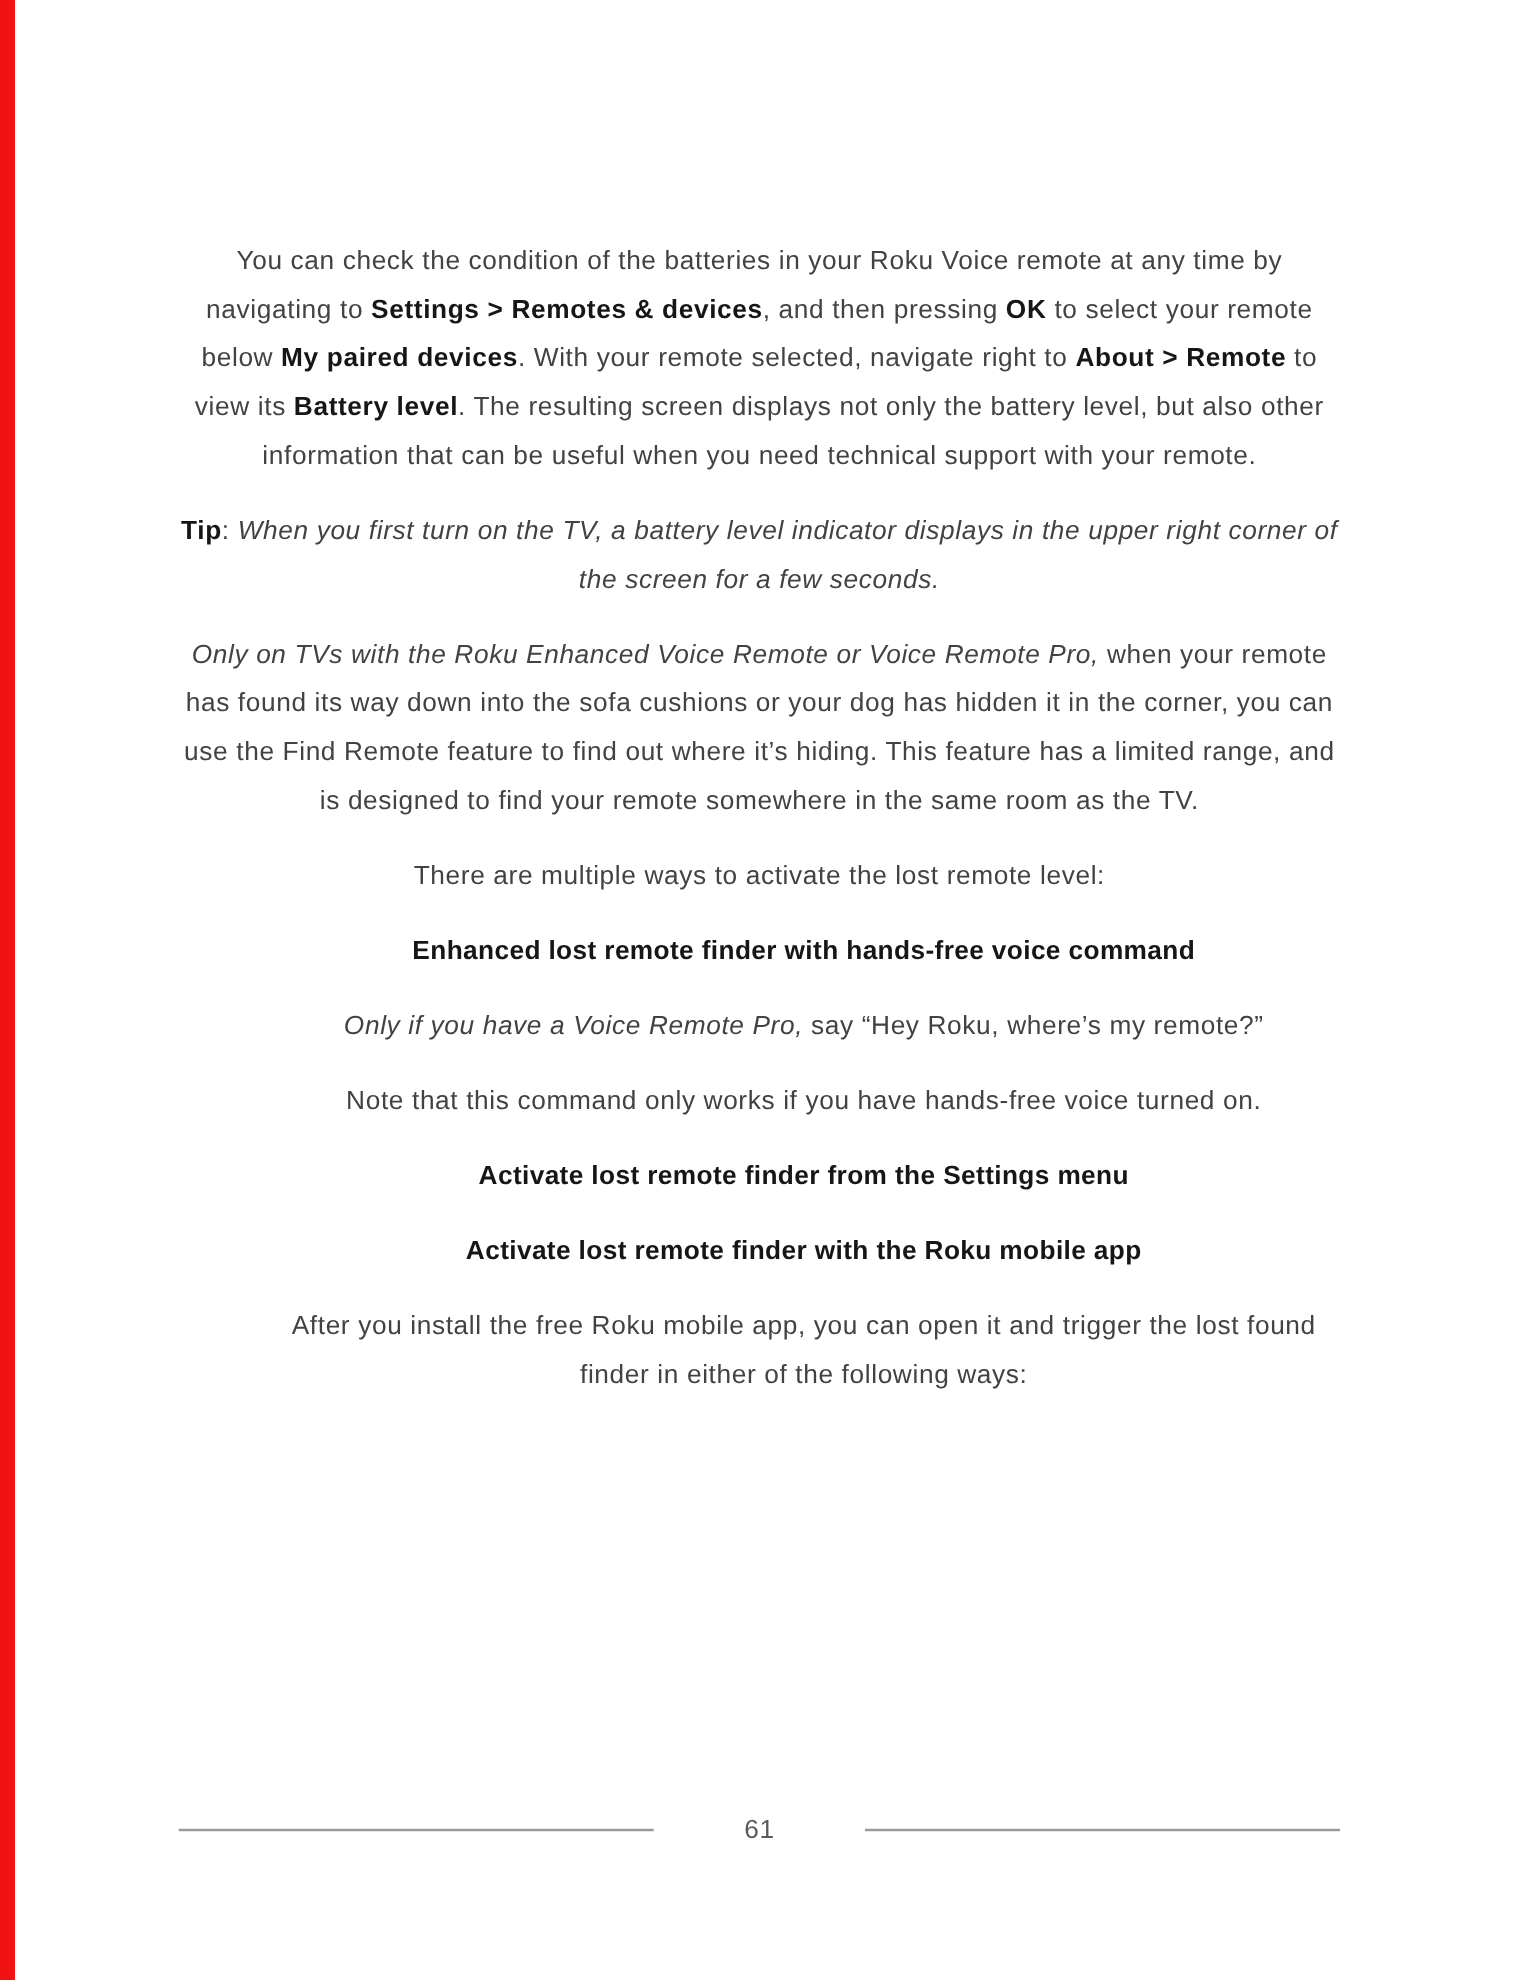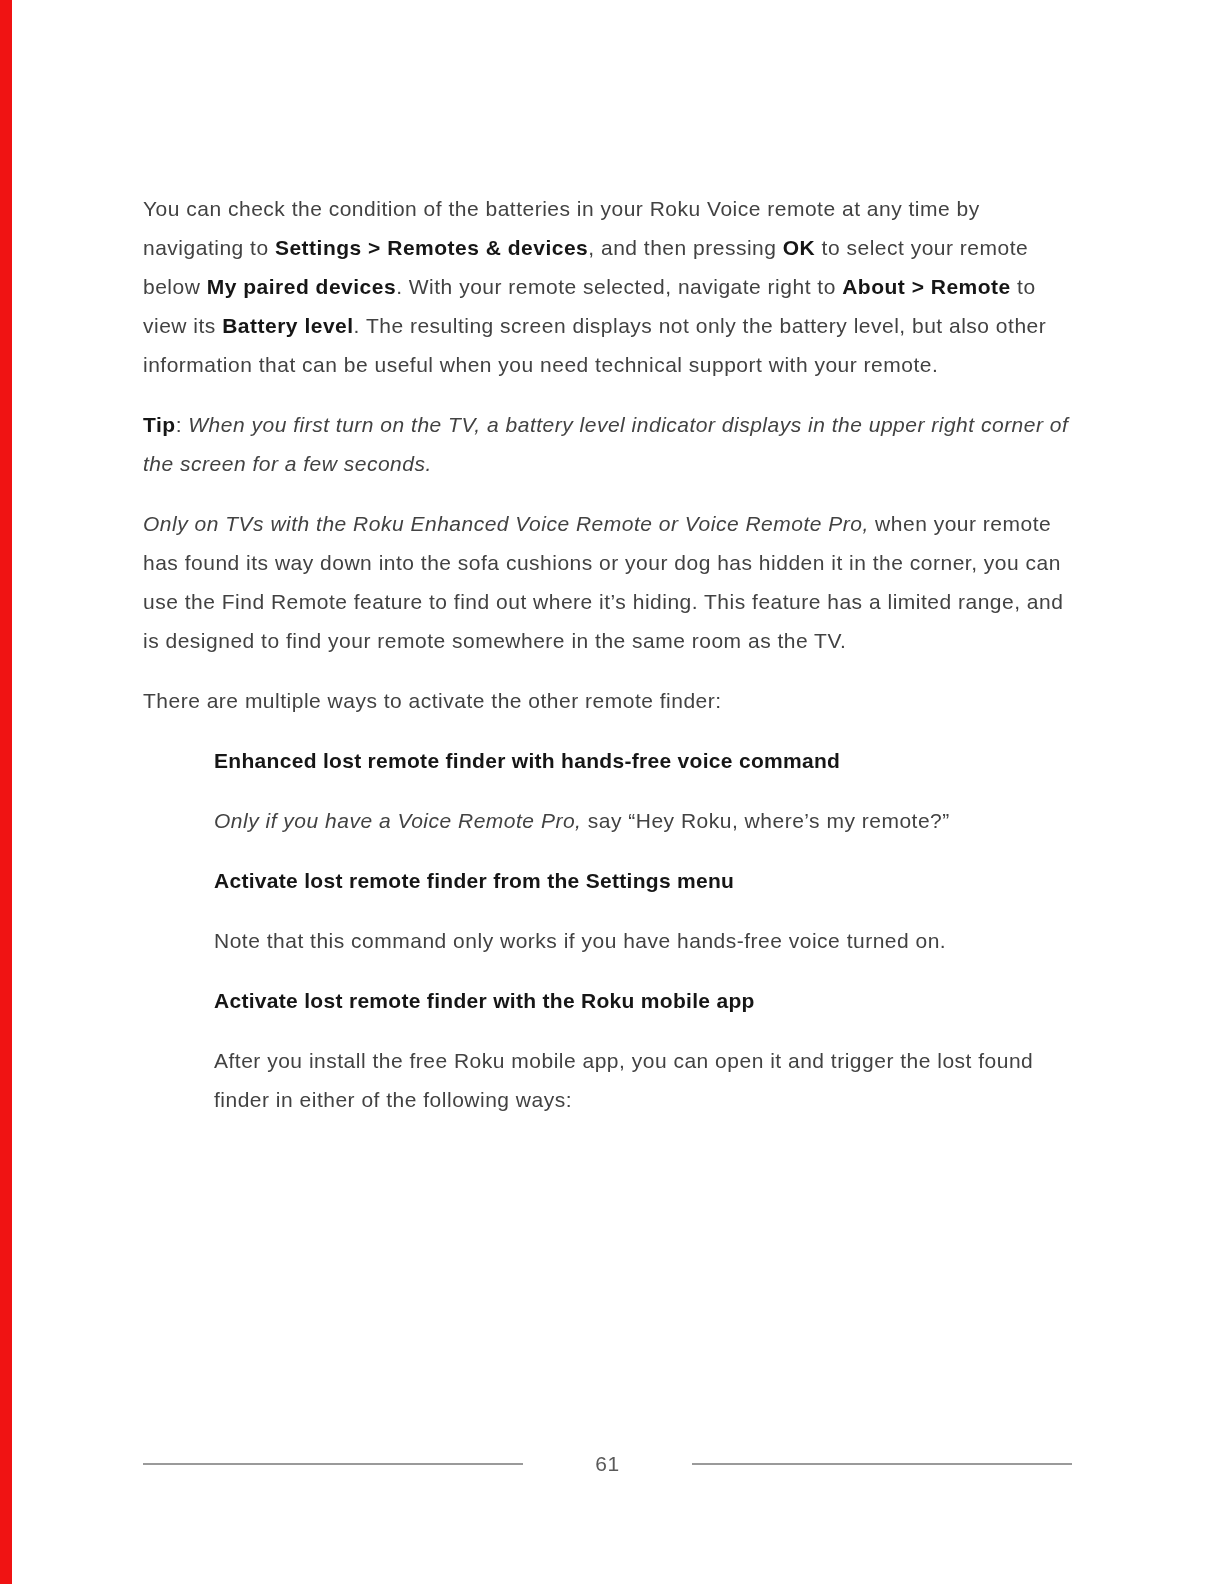--- a/index.html
+++ b/index.html
@@ -28,21 +28,21 @@
     width: 1224px;
     height: 1584px;
     padding: 189px 152px 0 143px;
   }
   p.body {
     margin: 0 0 21px 0;
     font-size: 21px;
     line-height: 39px;
     letter-spacing: 0.5px;
     color: #424242;
-    text-align: left;
+    text-align: center;
   }
   p.body span.b {
     font-weight: 700;
     color: #161616;
   }
   p.body span.i {
     font-style: italic;
   }
   p.h {
     font-weight: 700;
@@ -81,30 +81,30 @@
 <div class="edge-stripe"></div>
 
 <div class="page">
 
   <p class="body"><span>You can check the condition of the batteries in your Roku Voice remote at any time by navigating to </span><span class="b">Settings &gt; Remotes &amp; devices</span><span>, and then pressing </span><span class="b">OK</span><span> to select your remote below </span><span class="b">My paired devices</span><span>. With your remote selected, navigate right to </span><span class="b">About &gt; Remote</span><span> to view its </span><span class="b">Battery level</span><span>. The resulting screen displays not only the battery level, but also other information that can be useful when you need technical support with your remote.</span></p>
 
   <p class="body"><span class="b">Tip</span><span>: </span><span class="i">When you first turn on the TV, a battery level indicator displays in the upper right corner of the screen for a few seconds.</span></p>
 
   <p class="body section-gap"><span class="i">Only on TVs with the Roku Enhanced Voice Remote or Voice Remote Pro,</span><span> when your remote has found its way down into the sofa cushions or your dog has hidden it in the corner, you can use the Find Remote feature to find out where it’s hiding. This feature has a limited range, and is designed to find your remote somewhere in the same room as the TV.</span></p>
 
-  <p class="body"><span>There are multiple ways to activate the other remote finder:</span></p>
+  <p class="body"><span>There are multiple ways to activate the lost remote level:</span></p>
 
   <div class="indent">
     <p class="body h">Enhanced lost remote finder with hands-free voice command</p>
 
     <p class="body"><span class="i">Only if you have a Voice Remote Pro,</span><span> say “Hey Roku, where’s my remote?”</span></p>
 
+    <p class="body"><span>Note that this command only works if you have hands-free voice turned on.</span></p>
+
     <p class="body h">Activate lost remote finder from the Settings menu</p>
-
-    <p class="body"><span>Note that this command only works if you have hands-free voice turned on.</span></p>
 
 
     <p class="body h">Activate lost remote finder with the Roku mobile app</p>
 
     <p class="body"><span>After you install the free Roku mobile app, you can open it and trigger the lost found finder in either of the following ways:</span></p>
   </div>
 
   <div class="footer">
     <div class="rule"></div>
     <div class="page-num">61</div>

